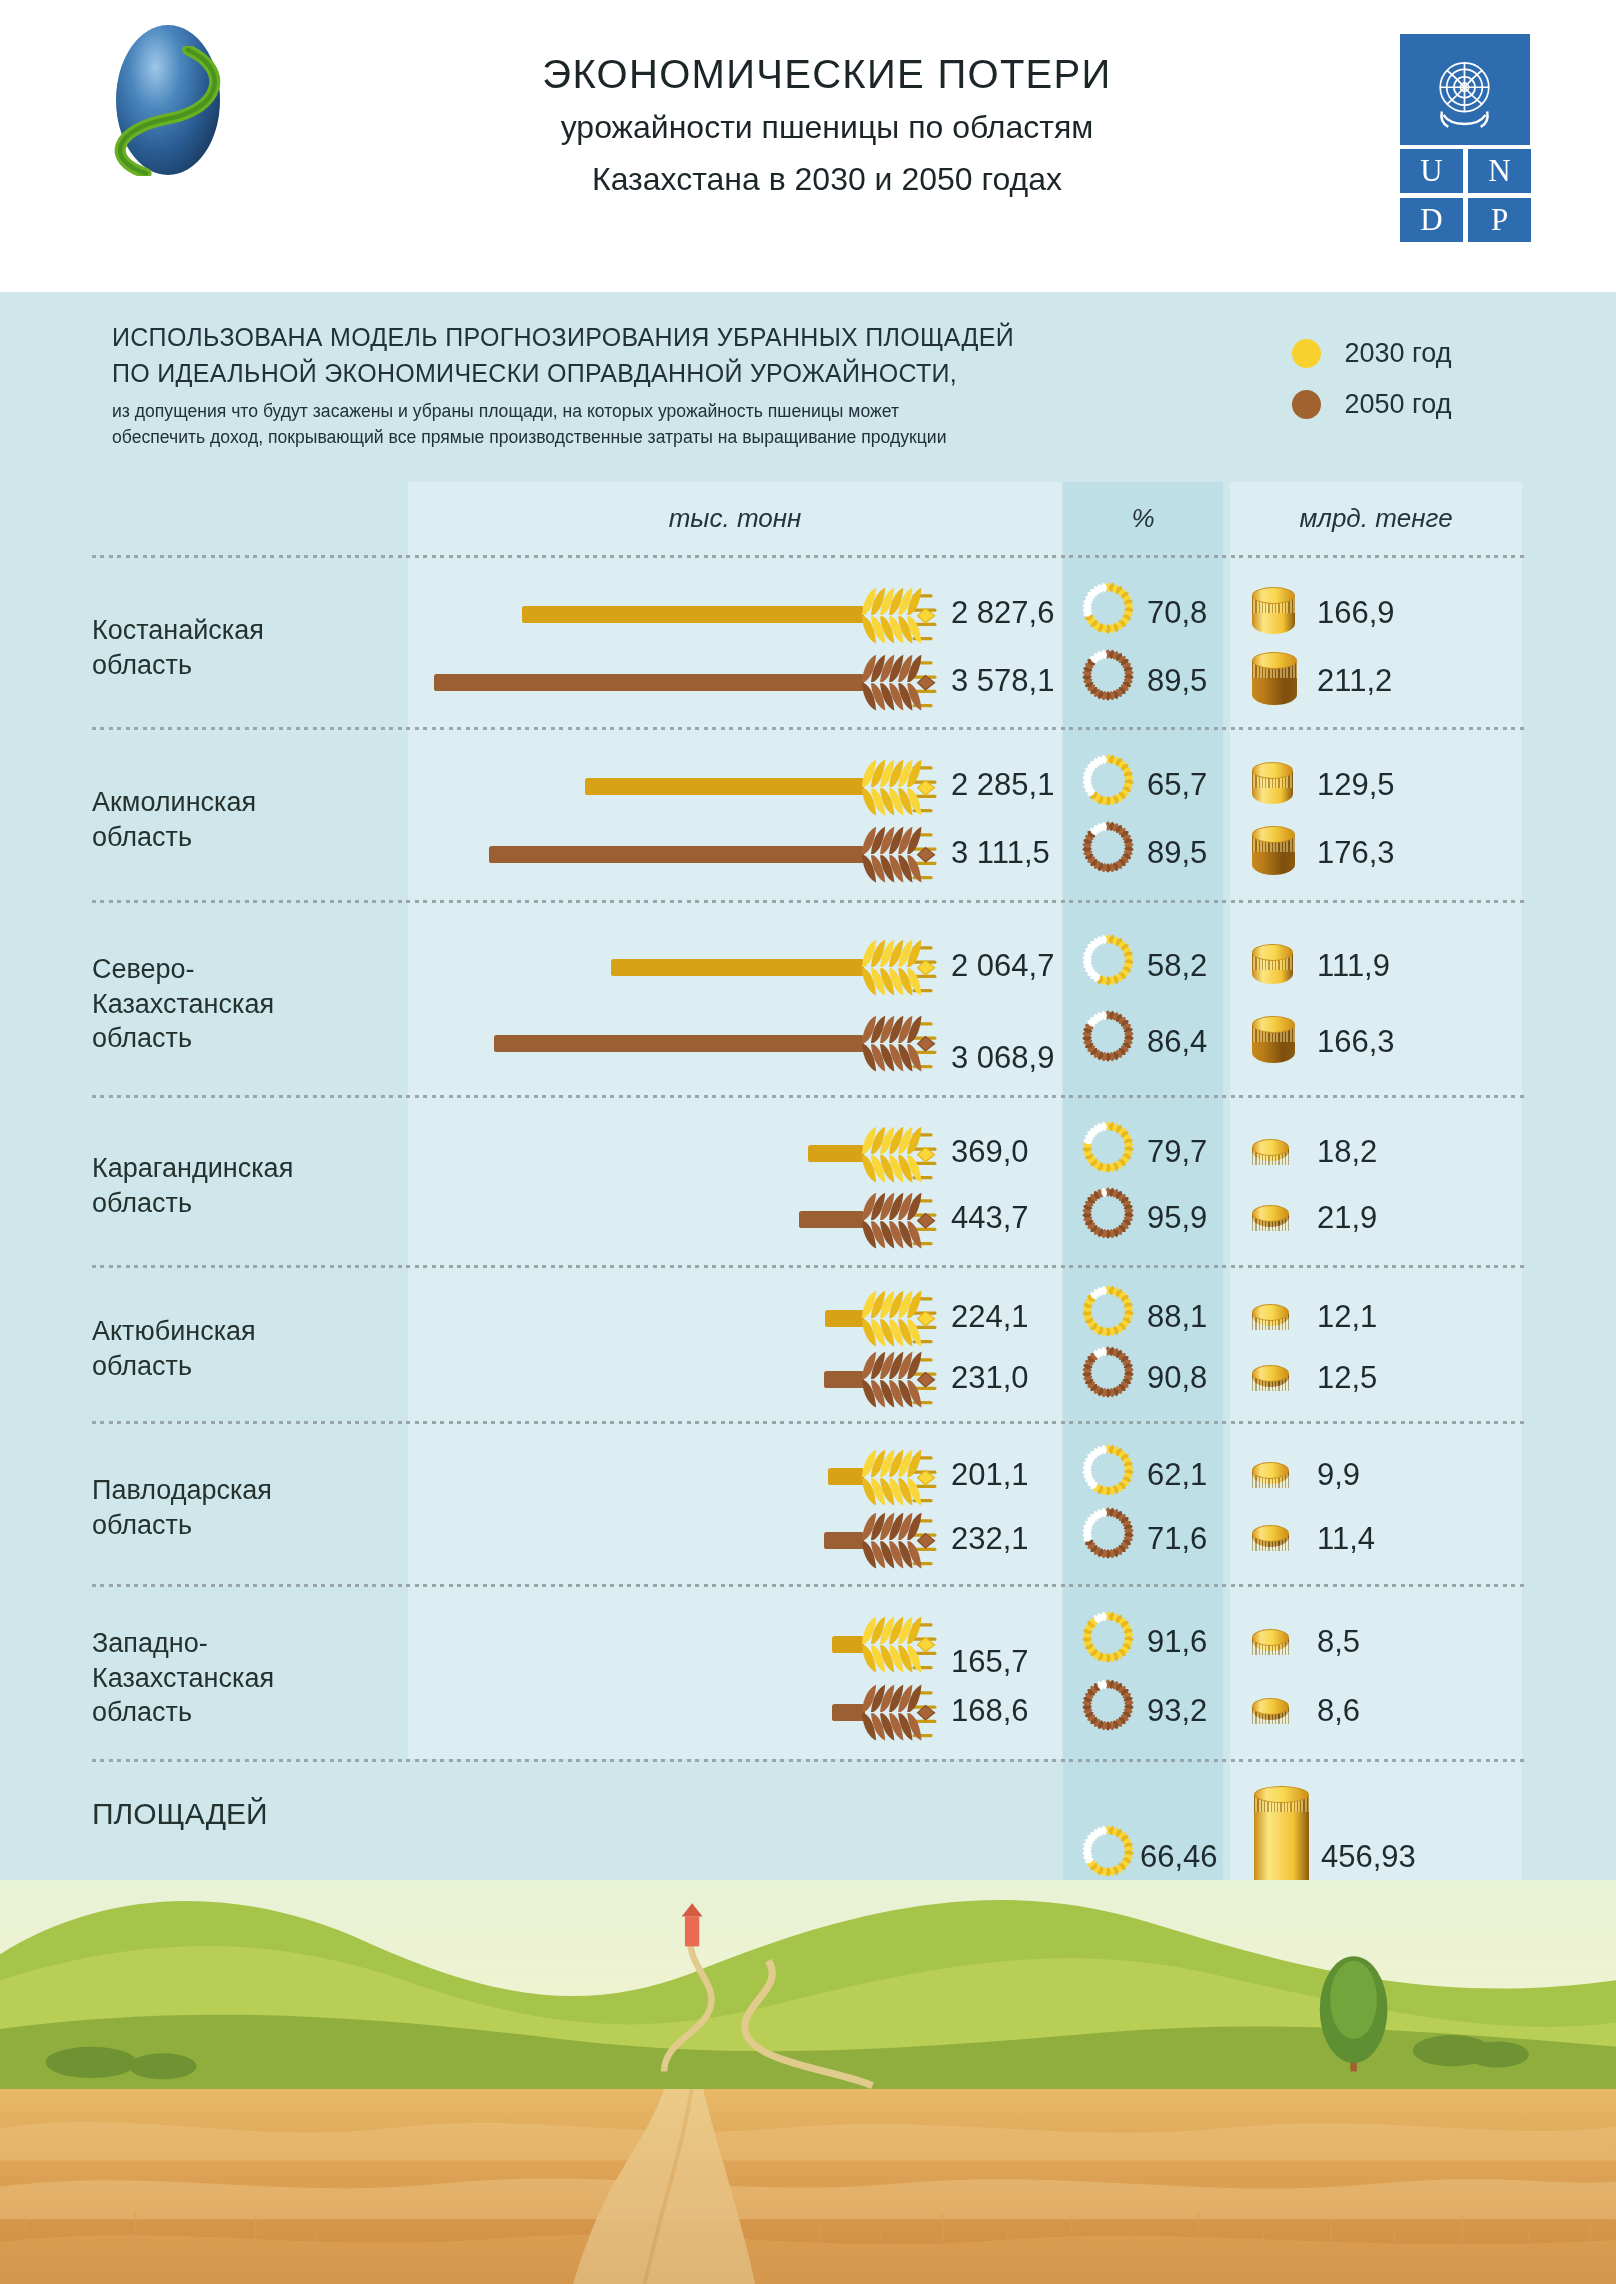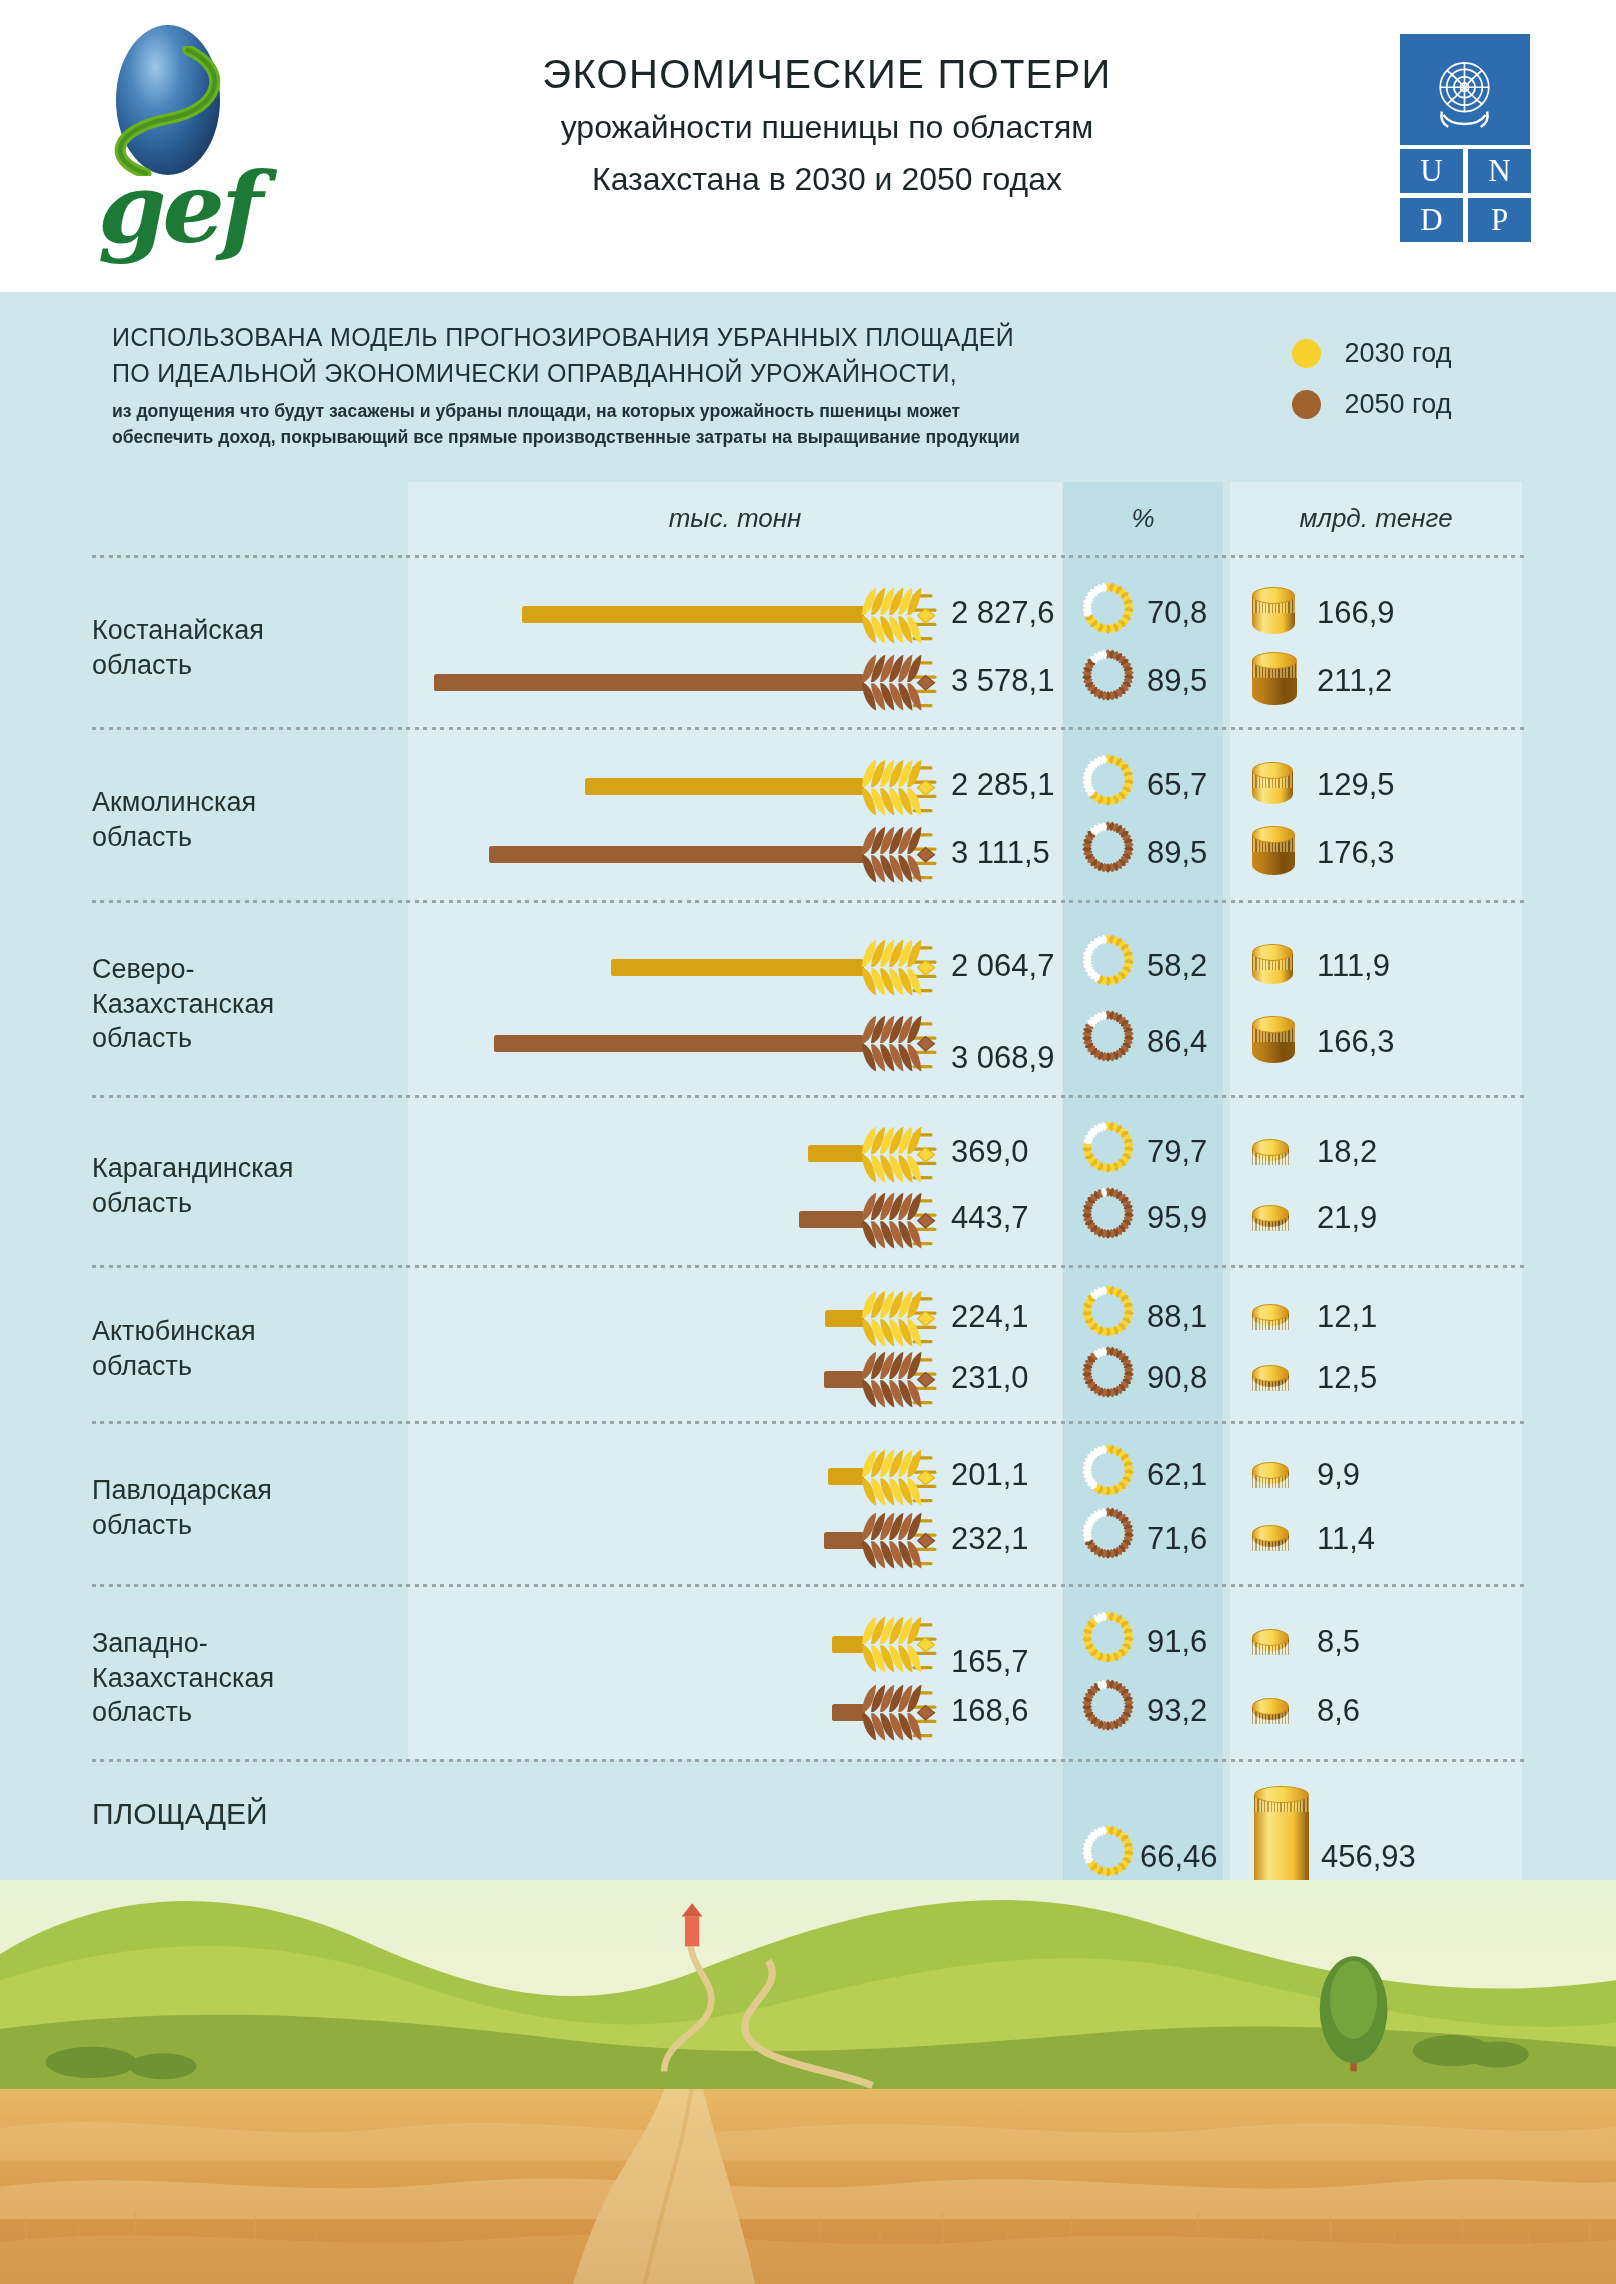--- a/index.html
+++ b/index.html
@@ -35,21 +35,21 @@
   .undp{position:absolute;left:1400px;top:34px;width:130px;height:208px;}
   .undp-top{position:absolute;left:0;top:0;width:130px;height:111px;background:#2e6cb0;}
   .undp-grid{position:absolute;left:0;top:115px;width:130px;height:94px;}
   .undp-cell{position:absolute;width:63px;height:44px;background:#2e6cb0;color:#fff;
     font-size:31px;line-height:44px;text-align:center;font-family:"Liberation Serif",serif;}
   .un-emblem{position:absolute;left:23.4px;top:15.6px;width:83px;height:81px;}
 
   
   .intro{position:absolute;left:112px;top:320px;width:1146px;}
   .intro-l1,.intro-l2{font-size:25px;letter-spacing:0.3px;color:#22303a;line-height:1.42;}
-  .intro-l3,.intro-l4{font-size:17.6px;color:#22303a;line-height:1.5;font-weight:bold;}
+  .intro-l3,.intro-l4{font-size:17.6px;color:#22303a;line-height:1.5;}
   .intro-l3{margin-top:6.5px;}
 
   .legend{position:absolute;left:1292px;top:334px;}
   .legend-row{display:flex;align-items:center;height:39px;margin-bottom:11.7px;}
   .legend-dot{width:29px;height:29px;border-radius:50%;margin-right:23.4px;}
   .legend-label{font-size:27px;color:#22303a;}
 
   
   .table{position:absolute;left:92px;top:482px;width:1432px;}
   .col-band{position:absolute;top:0;}
@@ -105,21 +105,20 @@
 <div class="page">
 
   <div class="header">
 
     <div class="gef-logo">
       <div class="gef-globe"></div>
       <svg class="gef-ring" viewBox="0 0 250 200">
         <path d="M150 6 C 214 34, 204 96, 120 112 C 36 128, 22 176, 86 196" fill="none" stroke="#6ab023" stroke-width="17" stroke-linecap="round"></path>
         <path d="M150 6 C 214 34, 204 96, 120 112 C 36 128, 22 176, 86 196" fill="none" stroke="#2f7d1c" stroke-width="7" stroke-linecap="round" opacity=".55"></path>
       </svg>
-      <div class="gef-word">gef</div>
     </div>
 
     <div class="title-block">
       <div class="title-main">ЭКОНОМИЧЕСКИЕ ПОТЕРИ</div>
       <div class="title-sub">урожайности пшеницы по областям</div>
       <div class="title-sub">Казахстана в 2030 и 2050 годах</div>
     </div>
 
     <div class="undp">
       <div class="undp-top">

